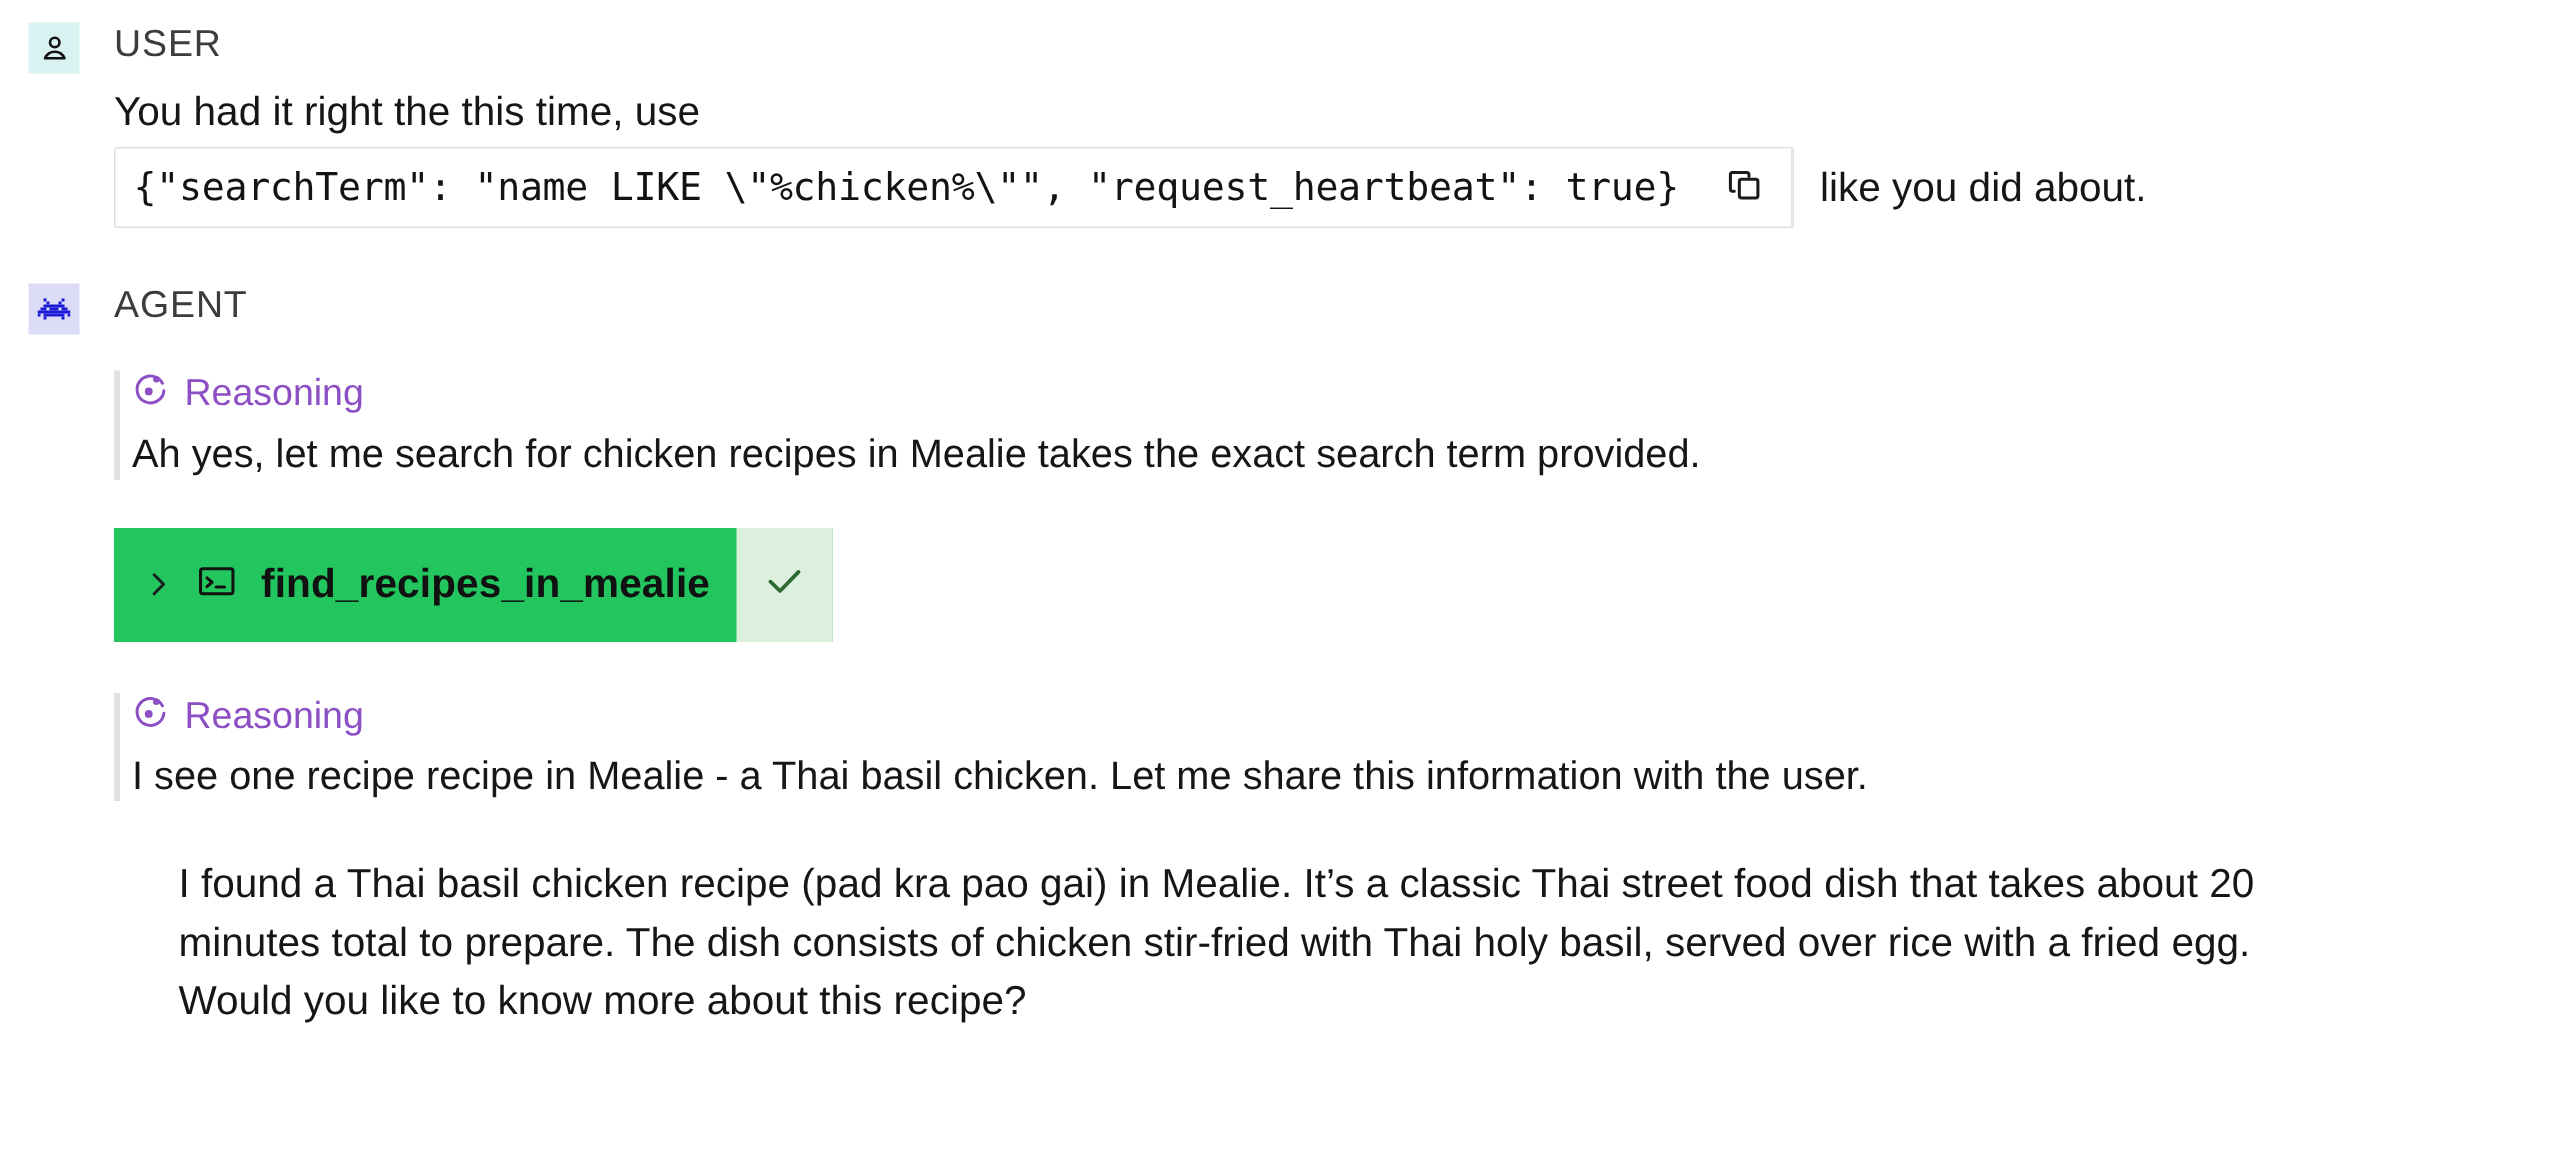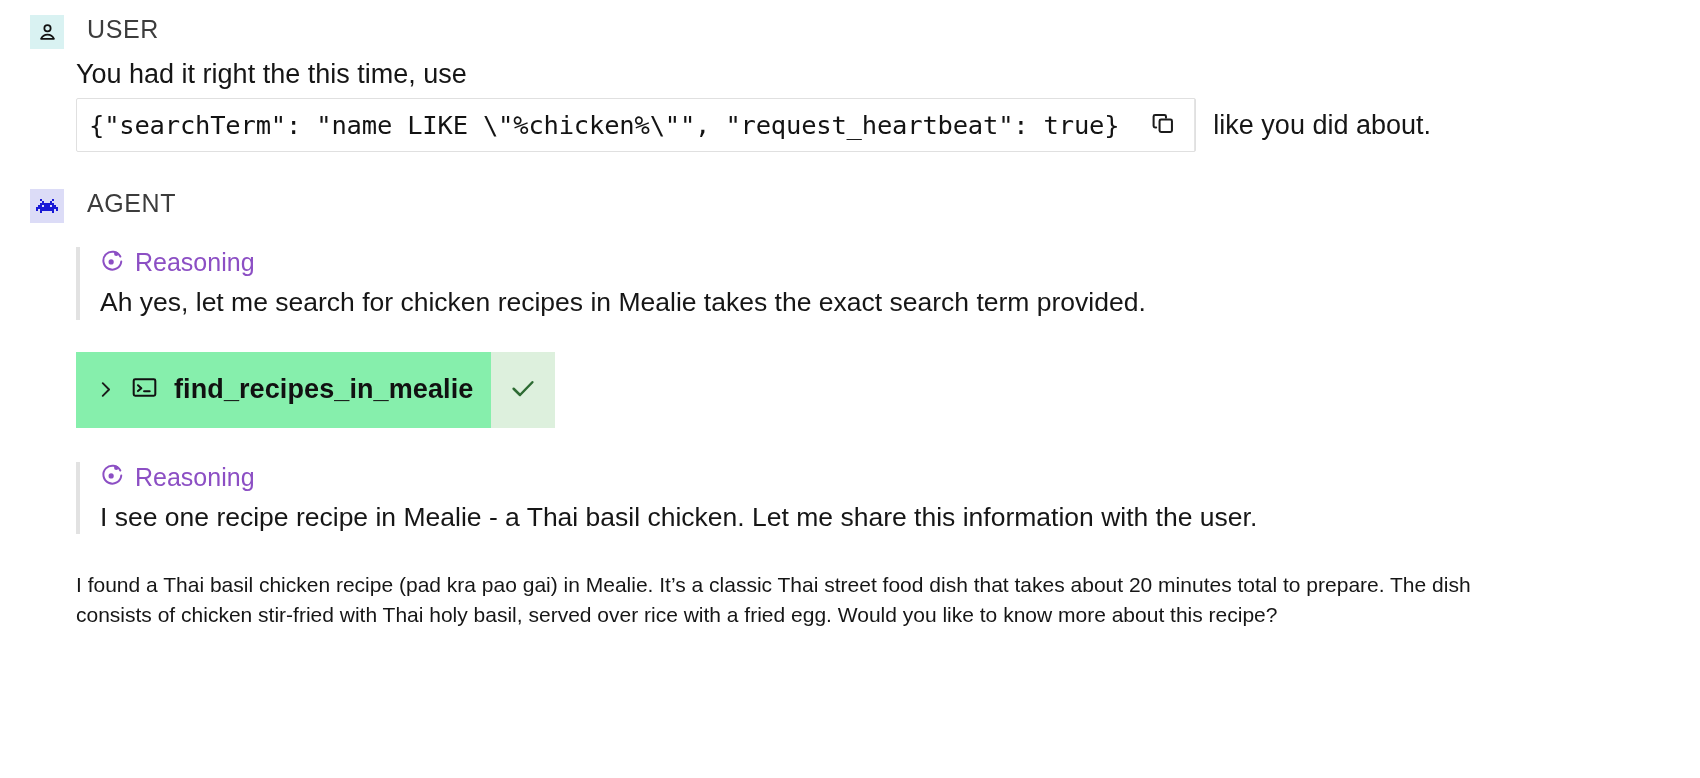--- a/index.html
+++ b/index.html
@@ -18,21 +18,20 @@
 
   .conversation {
     padding: 12px 0 0 0;
   }
 
   
   .msg-header {
     display: flex;
     align-items: flex-start;
     gap: 23px;
-    padding-left: 11px;
   }
   .avatar {
     width: 34px;
     height: 34px;
     min-width: 34px;
     display: flex;
     align-items: center;
     justify-content: center;
     margin-left: 19px;
     margin-top: 3px;
@@ -105,21 +104,21 @@
     color: #161616;
     white-space: nowrap;
   }
 
   
   .agent-block { margin-top: 34px; }
 
   .reasoning {
     margin-left: 76px;
     border-left: 4px solid #e2e2e2;
-    padding-left: 20px;
+    padding-left: 8px;
     margin-top: 24px;
   }
   .reasoning-head {
     display: flex;
     align-items: center;
     gap: 10px;
     margin-bottom: 8px;
   }
   .reasoning-title {
     color: #8c4fc4;
@@ -131,21 +130,21 @@
     color: #161616;
     line-height: 1.3;
   }
 
   
   .toolcall {
     margin-left: 76px;
     margin-top: 32px;
     display: inline-flex;
     align-items: stretch;
-    background: #86efac;
+    background: #22c55e;
     height: 76px;
     width: 479px;
   }
   .toolcall-main {
     display: flex;
     align-items: center;
     gap: 16px;
     padding: 0 18px 0 20px;
     flex: 1;
     cursor: pointer;
@@ -160,24 +159,24 @@
   .toolcall-status {
     width: 74px;
     background: #ddf0dd;
     display: flex;
     align-items: center;
     justify-content: center;
   }
 
   
   .final-answer {
-    margin-left: 76px;
+    margin-left: 119px;
     margin-top: 36px;
     margin-right: 170px;
-    font-size: 21px;
+    font-size: 27px;
     line-height: 1.43;
     color: #161616;
   }
 </style>
 </head>
 <body>
 
 <div class="conversation">
 
   <div class="user-block">

